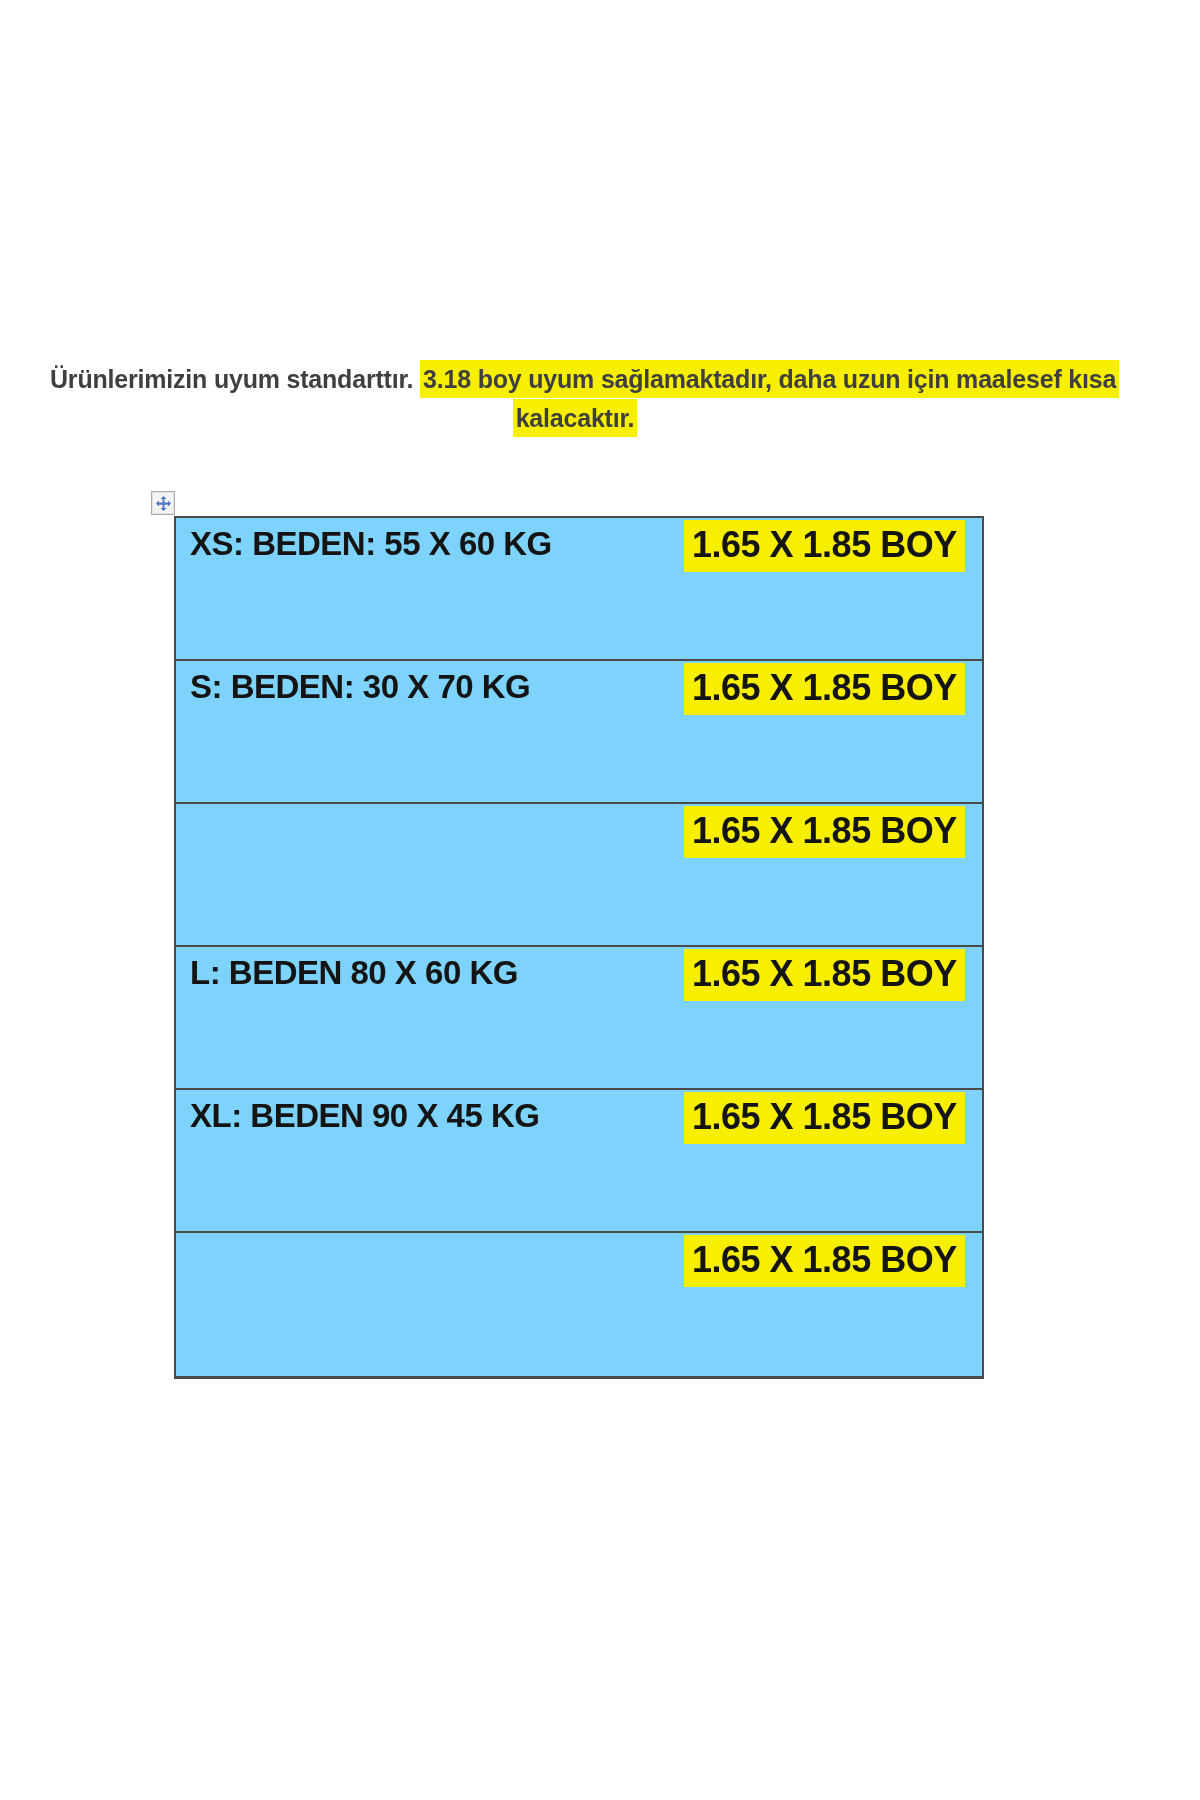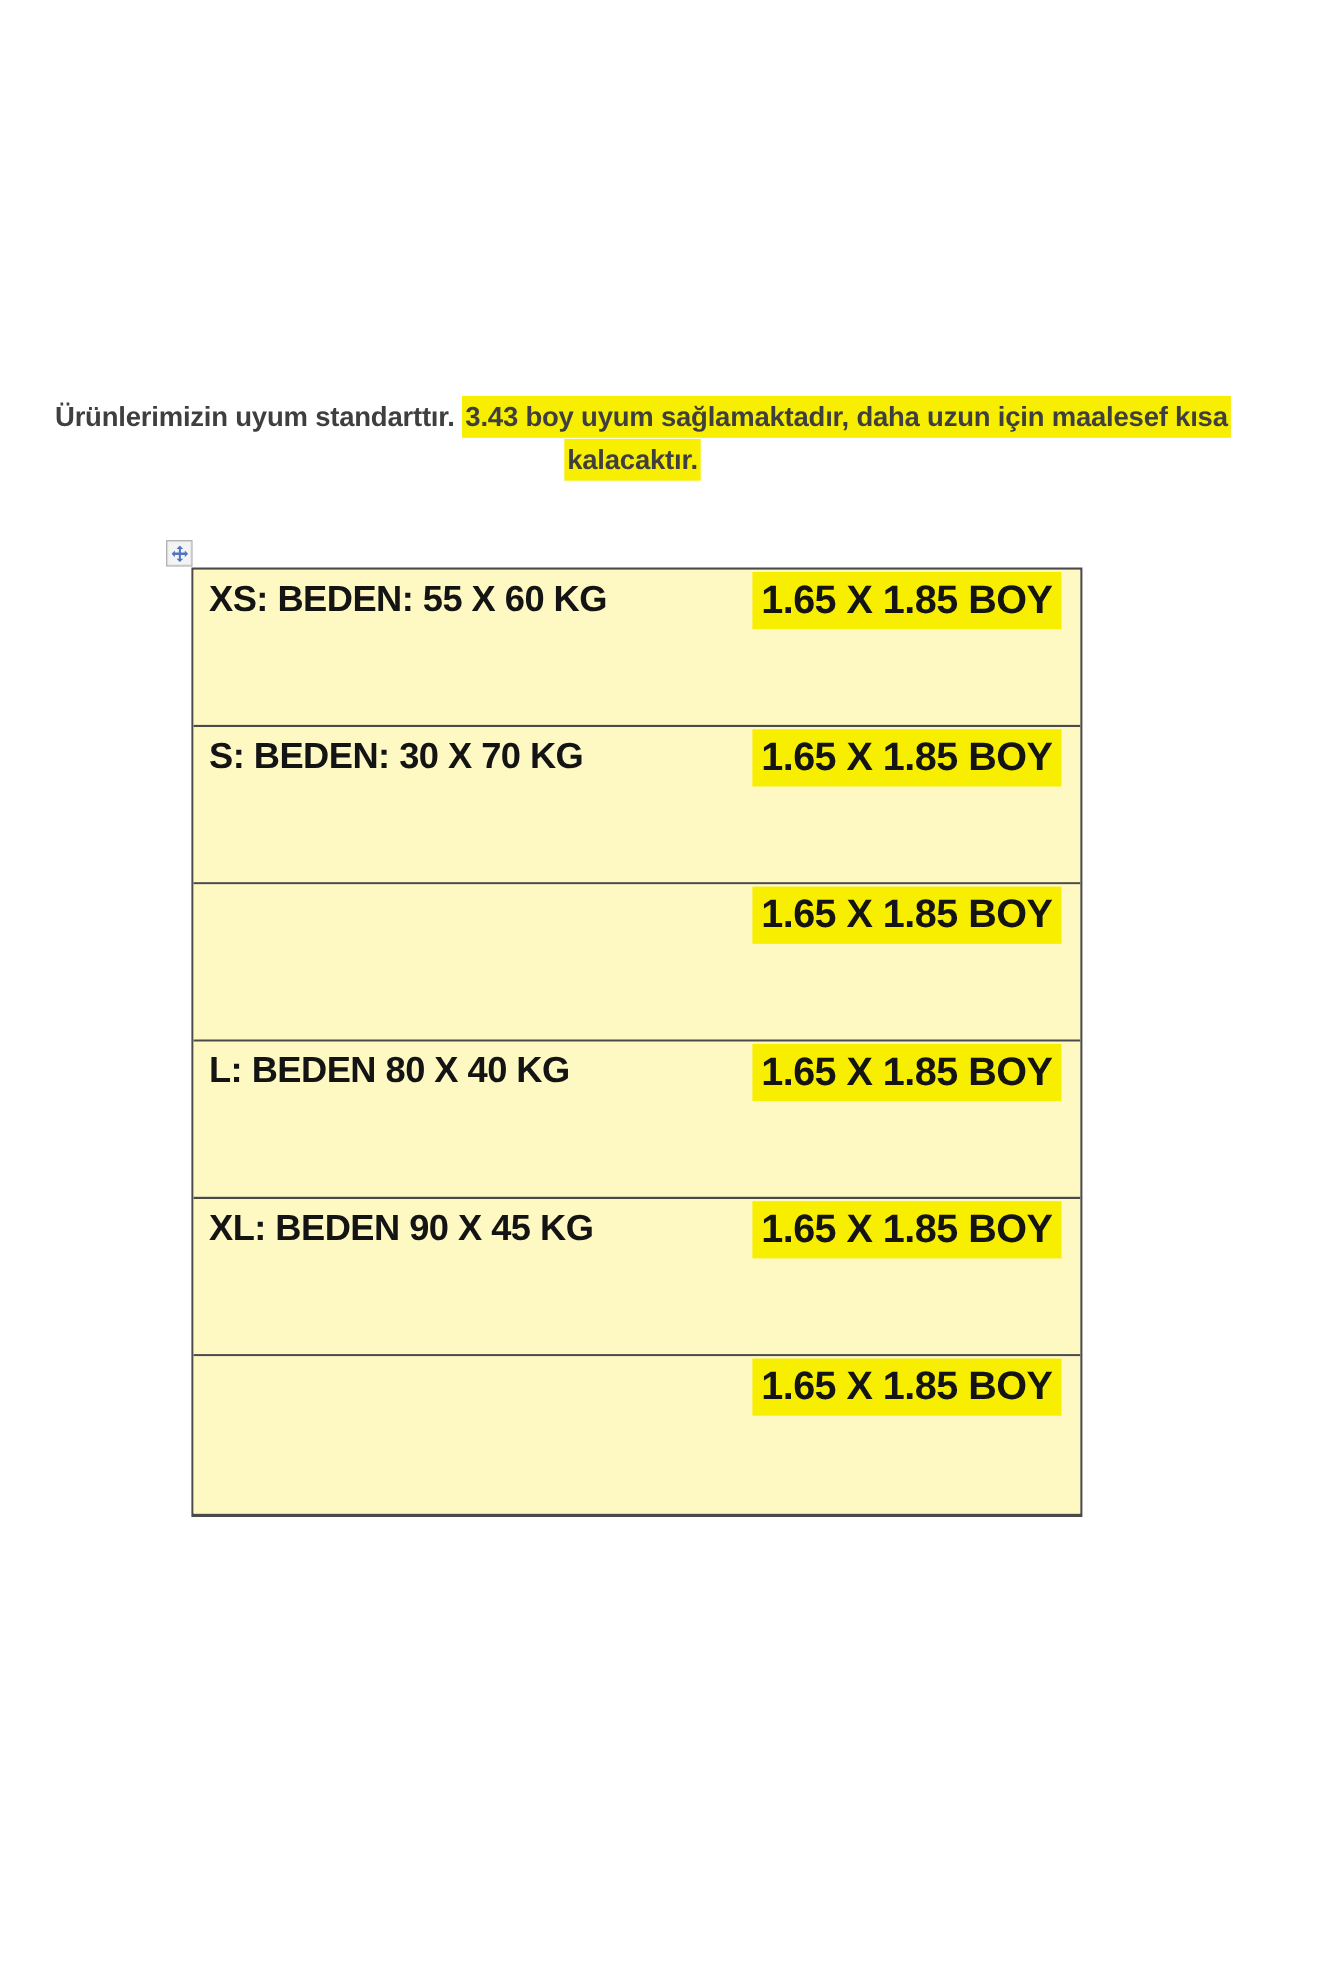--- a/index.html
+++ b/index.html
@@ -53,21 +53,21 @@
     left:174px;top:516px;
     width:810px;
     border:2px solid var(--border);
     border-bottom-width:3px;
     background:#ffffff;
   }
   .trow{
     position:relative;
     height:143px;
     border-bottom:2px solid var(--border);
-    background:#fef9c3;
+    background:#7dd3fc;
   }
   .trow:last-child{border-bottom:none;}
   .trow .label{
     position:absolute;
     left:14px;top:7px;
     font-size:33px;
     font-weight:bold;
     letter-spacing:-0.5px;
     color:var(--table-text);
     white-space:nowrap;
@@ -84,21 +84,21 @@
     white-space:nowrap;
   }
 </style>
 </head>
 <body>
 
 <div class="page">
 
   <div class="intro">
     <div class="intro-line">
-      <span>Ürünlerimizin uyum standarttır. </span><span class="hl">3.43 boy uyum sağlamaktadır, daha uzun için maalesef kısa</span>
+      <span>Ürünlerimizin uyum standarttır. </span><span class="hl">3.18 boy uyum sağlamaktadır, daha uzun için maalesef kısa</span>
     </div>
     <div class="intro-line">
       <span class="hl">kalacaktır.</span>
     </div>
   </div>
 
   <div class="table-handle">
     <svg class="move-icon" viewBox="0 0 16 16" xmlns="http://www.w3.org/2000/svg" aria-hidden="true">
       <path d="M8 0 L11.2 3.2 H9 V6.8 H12.8 V4.8 L16 8 L12.8 11.2 V9.2 H9 V12.8 H11.2 L8 16 L4.8 12.8 H7 V9.2 H3.2 V11.2 L0 8 L3.2 4.8 V6.8 H7 V3.2 H4.8 Z"></path>
     </svg>
@@ -114,21 +114,21 @@
     <div class="trow">
       <span class="label">S: BEDEN: 30 X 70 KG</span>
       <span class="value">1.65 X 1.85 BOY</span>
     </div>
 
     <div class="trow">
       <span class="value">1.65 X 1.85 BOY</span>
     </div>
 
     <div class="trow">
-      <span class="label">L: BEDEN 80 X 40 KG</span>
+      <span class="label">L: BEDEN 80 X 60 KG</span>
       <span class="value">1.65 X 1.85 BOY</span>
     </div>
 
     <div class="trow">
       <span class="label">XL: BEDEN 90 X 45 KG</span>
       <span class="value">1.65 X 1.85 BOY</span>
     </div>
 
     <div class="trow">
       <span class="value">1.65 X 1.85 BOY</span>

